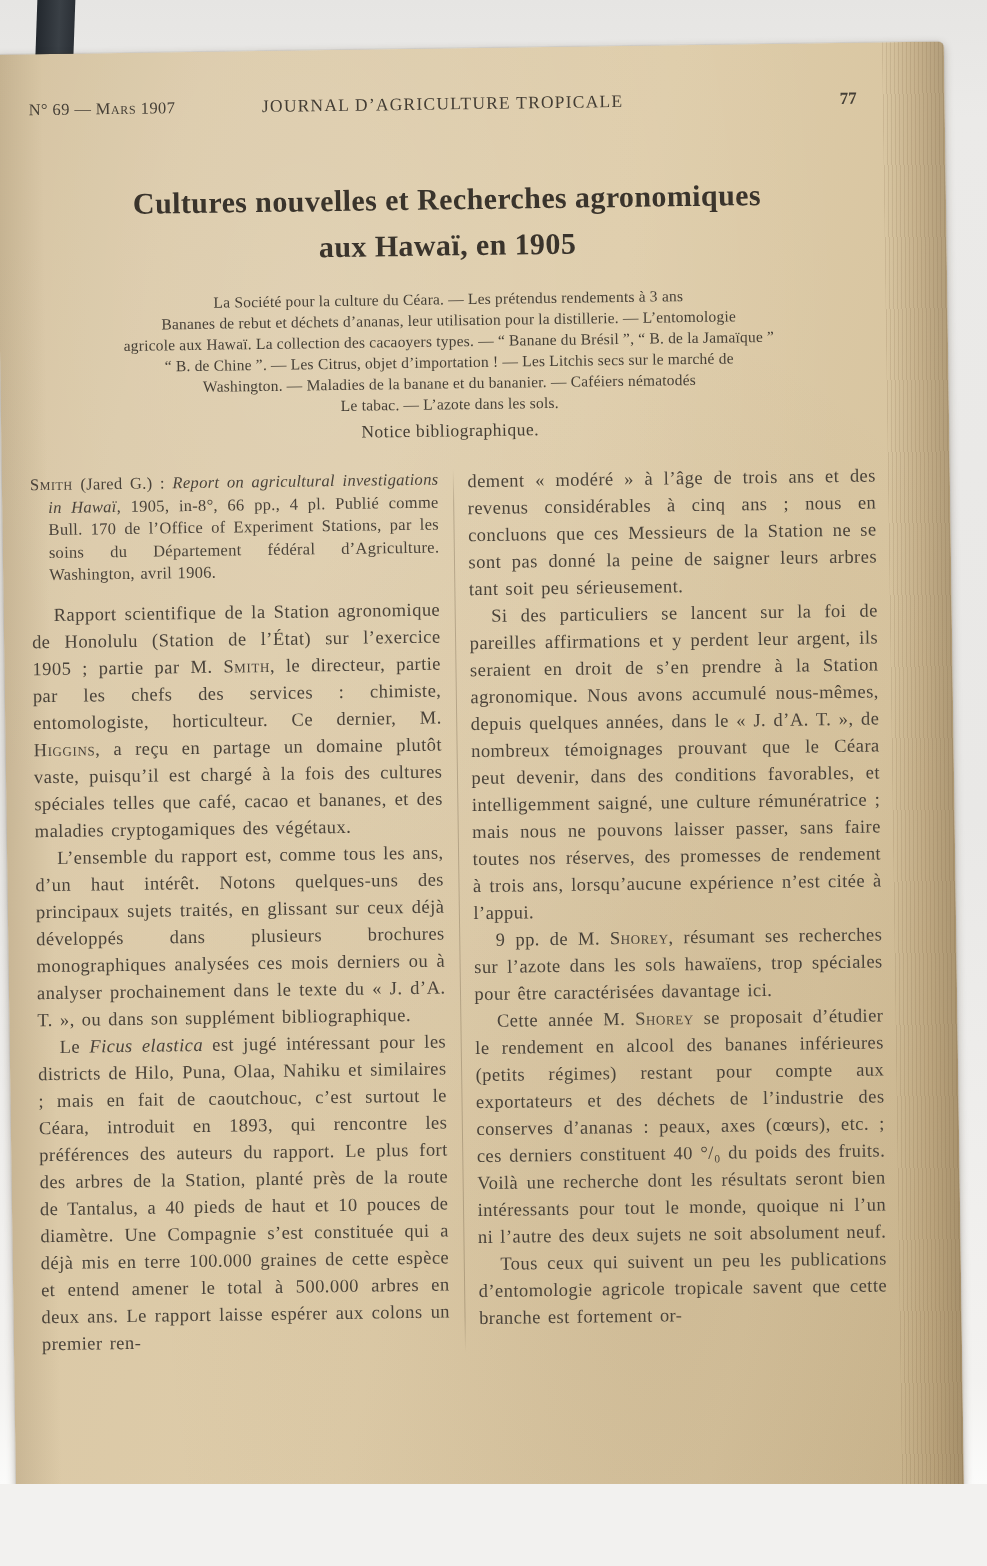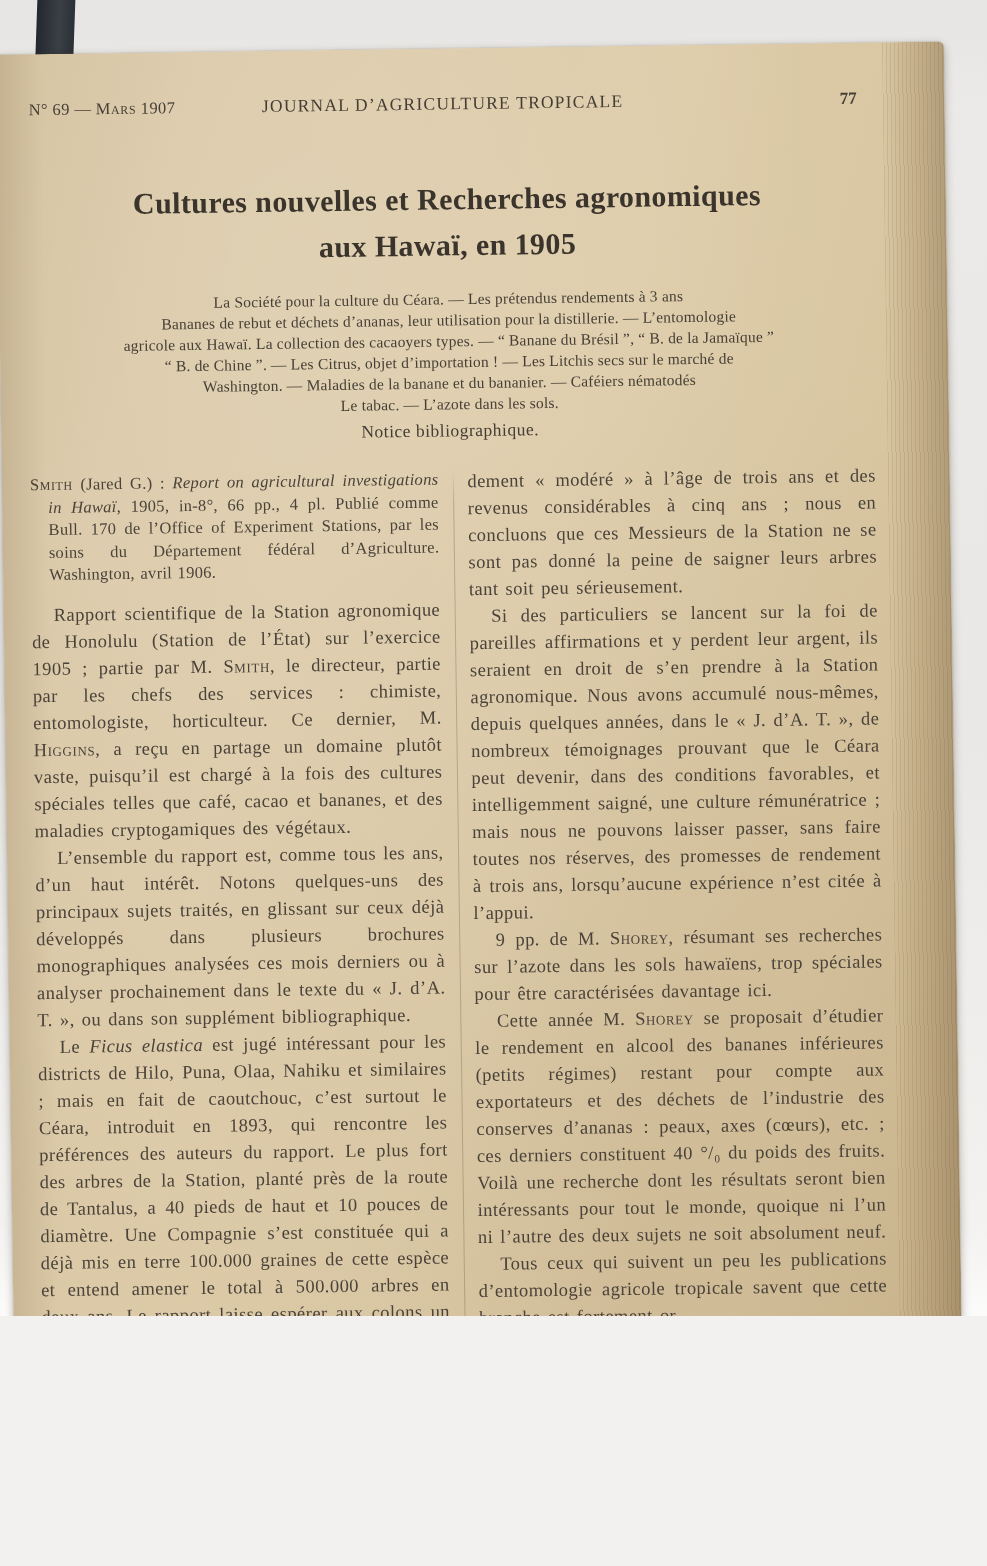--- a/index.html
+++ b/index.html
@@ -3,21 +3,21 @@
 <meta charset="utf-8">
 <style>
   html,body{margin:0;padding:0;}
   body{
     width:987px;height:1566px;
     font-family:"Liberation Serif","DejaVu Serif",serif;
     background:#f2f1ef;
     overflow:hidden;
   }
   .stage{
-    position:relative;width:987px;height:1316px;overflow:hidden;
+    position:relative;width:987px;height:1484px;overflow:hidden;
     background:linear-gradient(180deg,#e6e5e3 0%,#ebeae8 8%,#e9e8e6 55%,#f3f2f0 93%,#fbfbfa 100%);
   }
   
   .spine-top{
     position:absolute;left:36px;top:0;width:38px;height:78px;
     background:linear-gradient(90deg,#23282e,#3a4046 60%,#2b3036);
     transform:skewX(-2deg);
   }
   .spine-bottom{
     position:absolute;left:2px;top:1506px;width:27px;height:40px;

